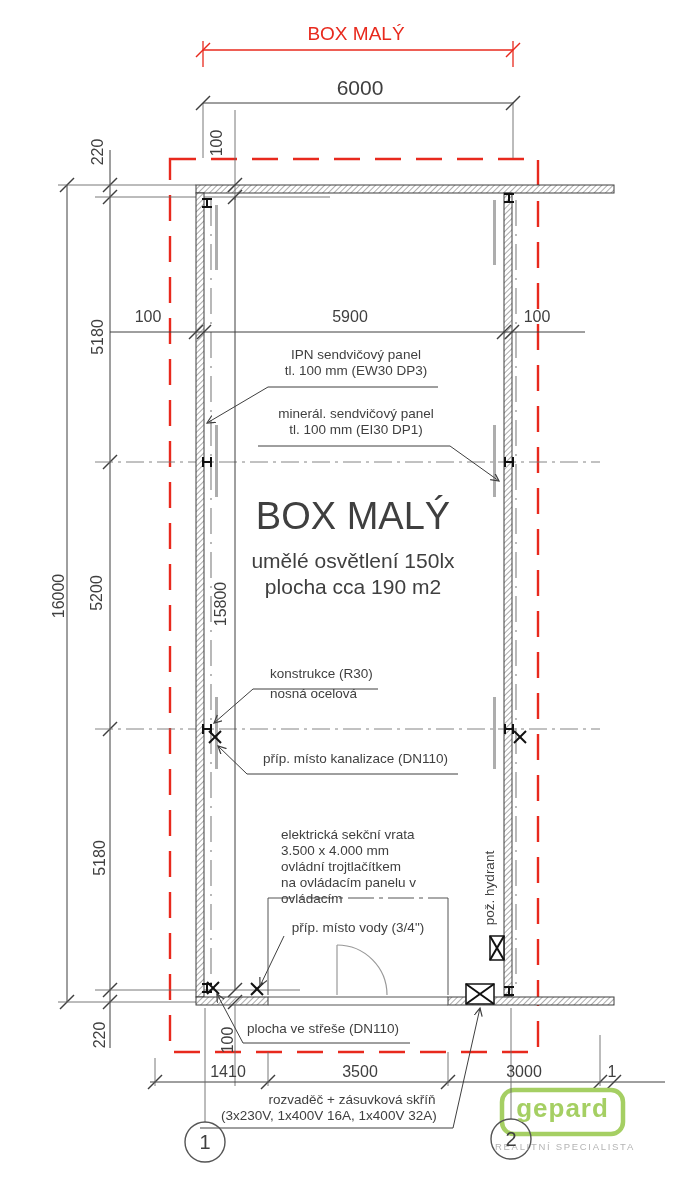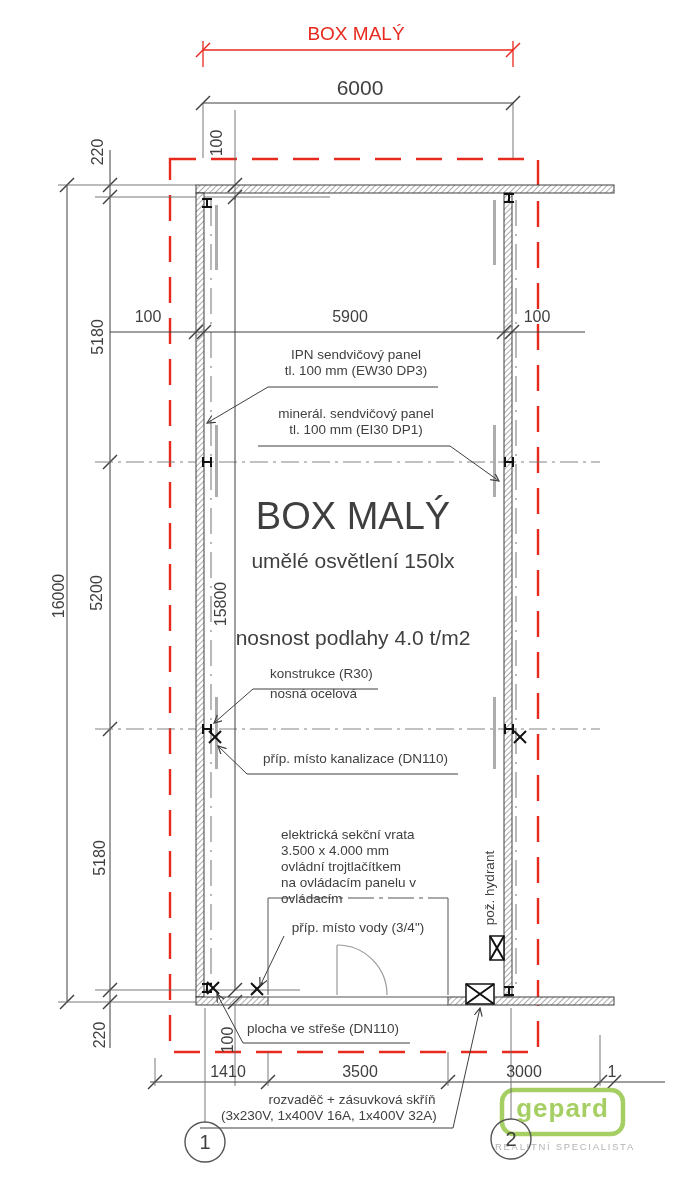--- a/index.html
+++ b/index.html
@@ -233,21 +233,21 @@
   <span class="t c s16" style="left:512px;top:308px;width:50px;">100</span>
   <span class="t c s16 v" style="left:190px;top:596px;width:60px;height:16px;">15800</span>
 
   <span class="t c s13" style="left:256px;top:347px;width:200px;">IPN sendvičový panel</span>
   <span class="t c s13" style="left:256px;top:363px;width:200px;">tl. 100 mm (EW30 DP3)</span>
   <span class="t c s13" style="left:256px;top:406px;width:200px;">minerál. sendvičový panel</span>
   <span class="t c s13" style="left:256px;top:422px;width:200px;">tl. 100 mm (EI30 DP1)</span>
 
   <span class="t c s38" style="left:223px;top:496px;width:260px;">BOX MALÝ</span>
   <span class="t c s21" style="left:223px;top:549px;width:260px;">umělé osvětlení 150lx</span>
-  <span class="t c s21" style="left:223px;top:626px;width:260px;">nosnost podlahy 4.0 t/m2</span>
+  <span class="t c s21" style="left:223px;top:575px;width:260px;">plocha cca 190 m2</span>
 
   <span class="t s13" style="left:270px;top:650px;margin-top:36px;">nosná ocelová</span>
   <span class="t s13" style="left:270px;top:666px;">konstrukce (R30)</span>
   <span class="t s13" style="left:263px;top:751px;">příp. místo kanalizace (DN110)</span>
 
   <span class="t s13" style="left:281px;top:827px;">elektrická sekční vrata</span>
   <span class="t s13" style="left:281px;top:843px;">3.500 x 4.000 mm</span>
   <span class="t s13" style="left:281px;top:859px;">ovládní trojtlačítkem</span>
   <span class="t s13" style="left:281px;top:875px;">na ovládacím panelu v</span>
   <span class="t s13" style="left:281px;top:891px;">ovládacím</span>

